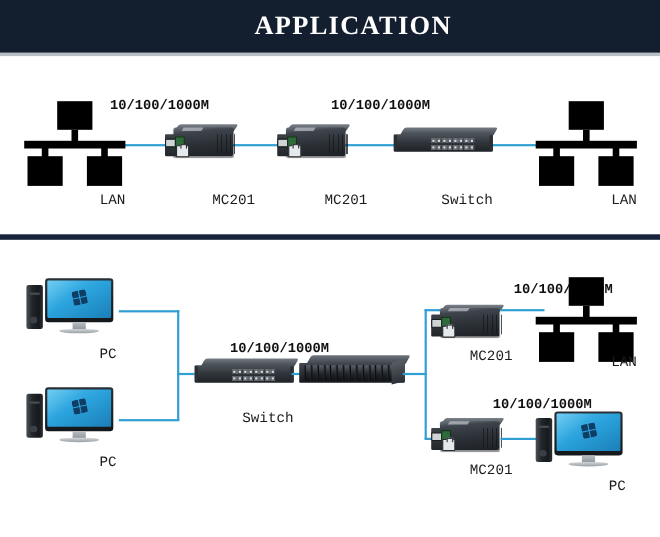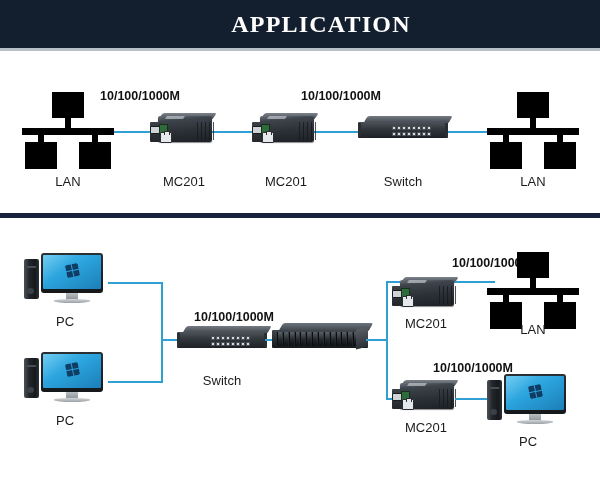--- a/index.html
+++ b/index.html
@@ -26,21 +26,21 @@
     background:#b9bfc6;
   }
   .divider{
     position:absolute;left:0;width:600px;height:5px;background:#16233a;
   }
 
   
   .abs{position:absolute;}
   .lbl{
     position:absolute;color:#1b1b1b;font-size:12.5px;
-    font-family:Liberation Sans, sans-serif;text-align:center;
+    font-family:Liberation Mono, monospace;text-align:right;
     white-space:nowrap;
   }
   .lbl-name{font-weight:normal;font-size:13px;}
   .lbl-speed{font-weight:bold;font-size:12.5px;color:#111;}
 
   
   .wire{position:absolute;background:#2f9fd4;}
   .wire-h{height:2px;}
   .wire-v{width:2px;}
 

